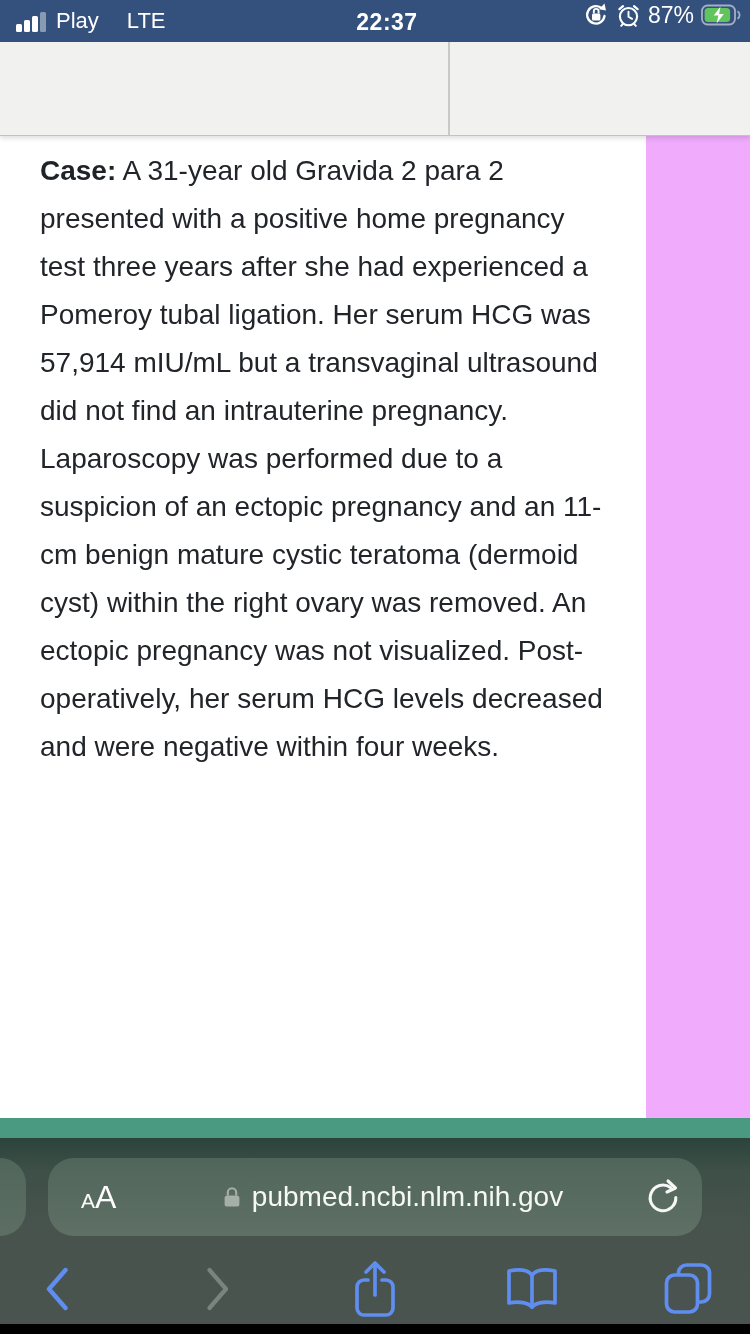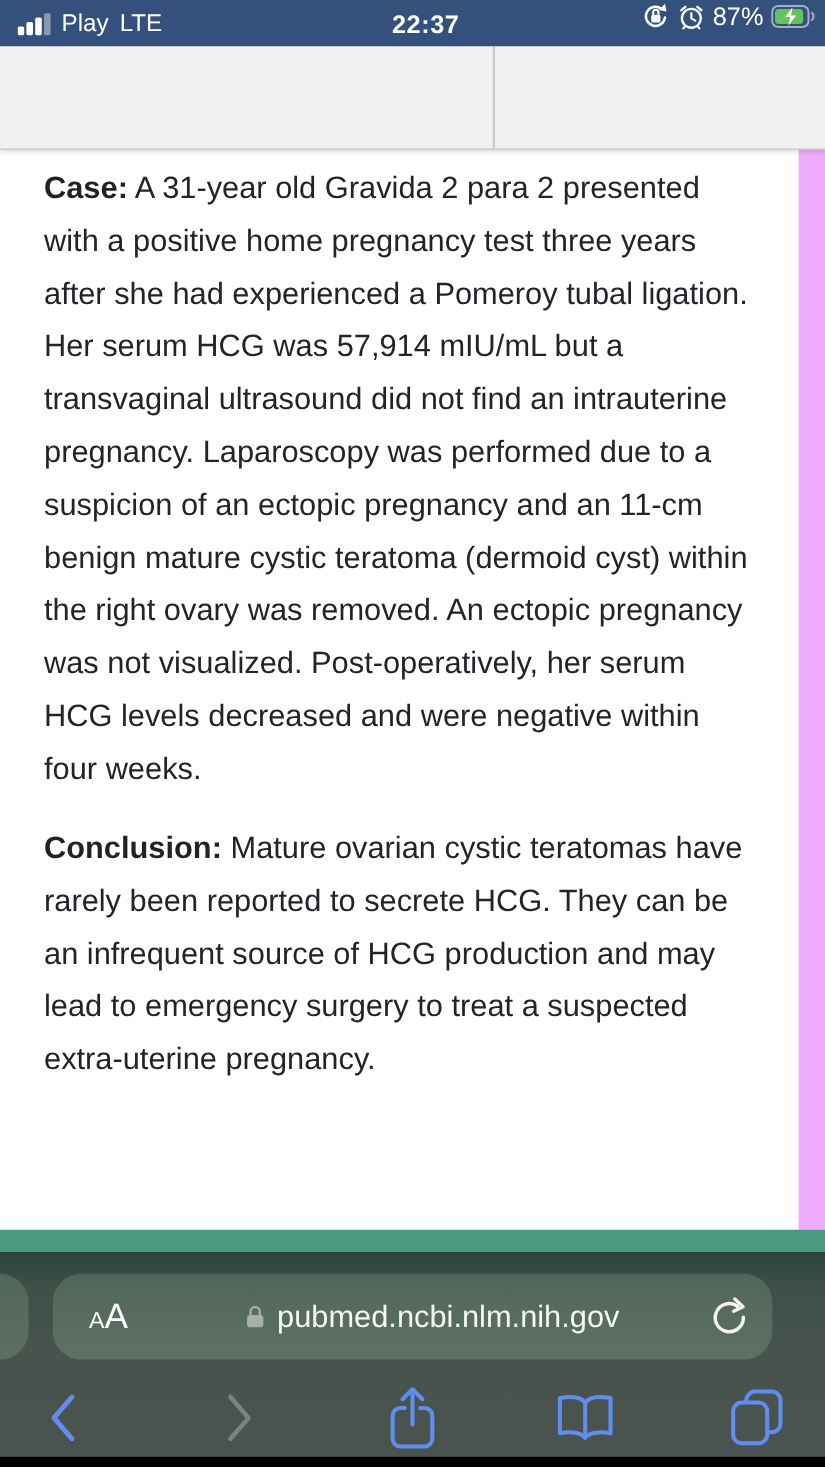--- a/index.html
+++ b/index.html
@@ -6,33 +6,33 @@
   .screen{
     position:relative;width:750px;height:1334px;overflow:hidden;
     background:#f0abfc;
     font-family:Liberation Sans, sans-serif;
     -webkit-font-smoothing:antialiased;
   }
   
   .status-bar{position:absolute;top:0;left:0;width:750px;height:42px;background:#34517d;color:#fff;z-index:5;}
   .sb-left{position:absolute;left:16px;top:0;height:42px;display:flex;align-items:center;}
   .sb-carrier{font-size:22px;margin-left:8px;}
-  .sb-network{font-size:22px;margin-left:10px;}
+  .sb-network{font-size:22px;margin-left:28px;}
   .sb-time{position:absolute;left:0;right:0;top:0;height:42px;line-height:44px;text-align:center;font-size:23px;font-weight:700;letter-spacing:.5px;margin-left:24px;}
   .sb-right{position:absolute;right:8px;top:0;height:30px;display:flex;align-items:center;gap:7px;font-size:23px;}
   .sb-right svg{display:block;}
   
   .section-header{position:absolute;top:42px;left:0;width:750px;height:93px;background:#f1f1ef;
     border-bottom:1px solid #c3c3c1;box-shadow:0 2px 5px rgba(0,0,0,.14);z-index:4;}
   .section-select{position:absolute;left:0;top:0;width:448px;height:100%;}
   .section-select-label{position:absolute;left:40px;top:50%;transform:translateY(-50%);font-size:30px;color:#1d2022;}
   .header-chevron{position:absolute;left:392px;top:38px;}
   .header-divider{position:absolute;left:448px;top:0;width:2px;height:93px;background:#c9c9c7;}
   
-  .content{position:absolute;top:136px;left:0;width:726px;height:982px;background:#fff;
+  .content{position:absolute;top:136px;left:0;width:646px;height:982px;background:#fff;
     box-sizing:border-box;padding:11px 40px 0 40px;
     font-size:28px;line-height:48px;color:#212529;}
   .content p{margin:0 0 24px 0;}
   .plabel{font-weight:700;color:#1f2328;}
   
   .teal-strip{position:absolute;top:1118px;left:0;width:750px;height:20px;background:#4a9a82;}
   .chrome{position:absolute;top:1138px;left:0;width:750px;height:186px;
     background:linear-gradient(180deg,#2b443b 0%,#3e5048 18%,#48534e 48%,#4a534f 100%);}
   .tab-peek{position:absolute;top:1158px;left:-30px;width:56px;height:78px;border-radius:26px;
     background:linear-gradient(180deg,#51665b,#5d6e63);}
@@ -91,24 +91,20 @@
 
   <div class="section-header">
     <div class="header-divider"></div>
   </div>
 
   <main class="content">
     <p>
       <strong class="plabel">Case:</strong>
       <span>A 31-year old Gravida 2 para 2 presented with a positive home pregnancy test three years after she had experienced a Pomeroy tubal ligation. Her serum HCG was 57,914 mIU/mL but a transvaginal ultrasound did not find an intrauterine pregnancy. Laparoscopy was performed due to a suspicion of an ectopic pregnancy and an 11-cm benign mature cystic teratoma (dermoid cyst) within the right ovary was removed. An ectopic pregnancy was not visualized. Post-operatively, her serum HCG levels decreased and were negative within four weeks.</span>
     </p>
-    <p>
-      <strong class="plabel">Conclusion:</strong>
-      <span>Mature ovarian cystic teratomas have rarely been reported to secrete HCG. They can be an infrequent source of HCG production and may lead to emergency surgery to treat a suspected extra-uterine pregnancy.</span>
-    </p>
   </main>
 
   <div class="teal-strip"></div>
 
   <div class="chrome"></div>
 
   <div class="tab-peek"></div>
 
   <div class="url-bar">
     <span class="aa">

